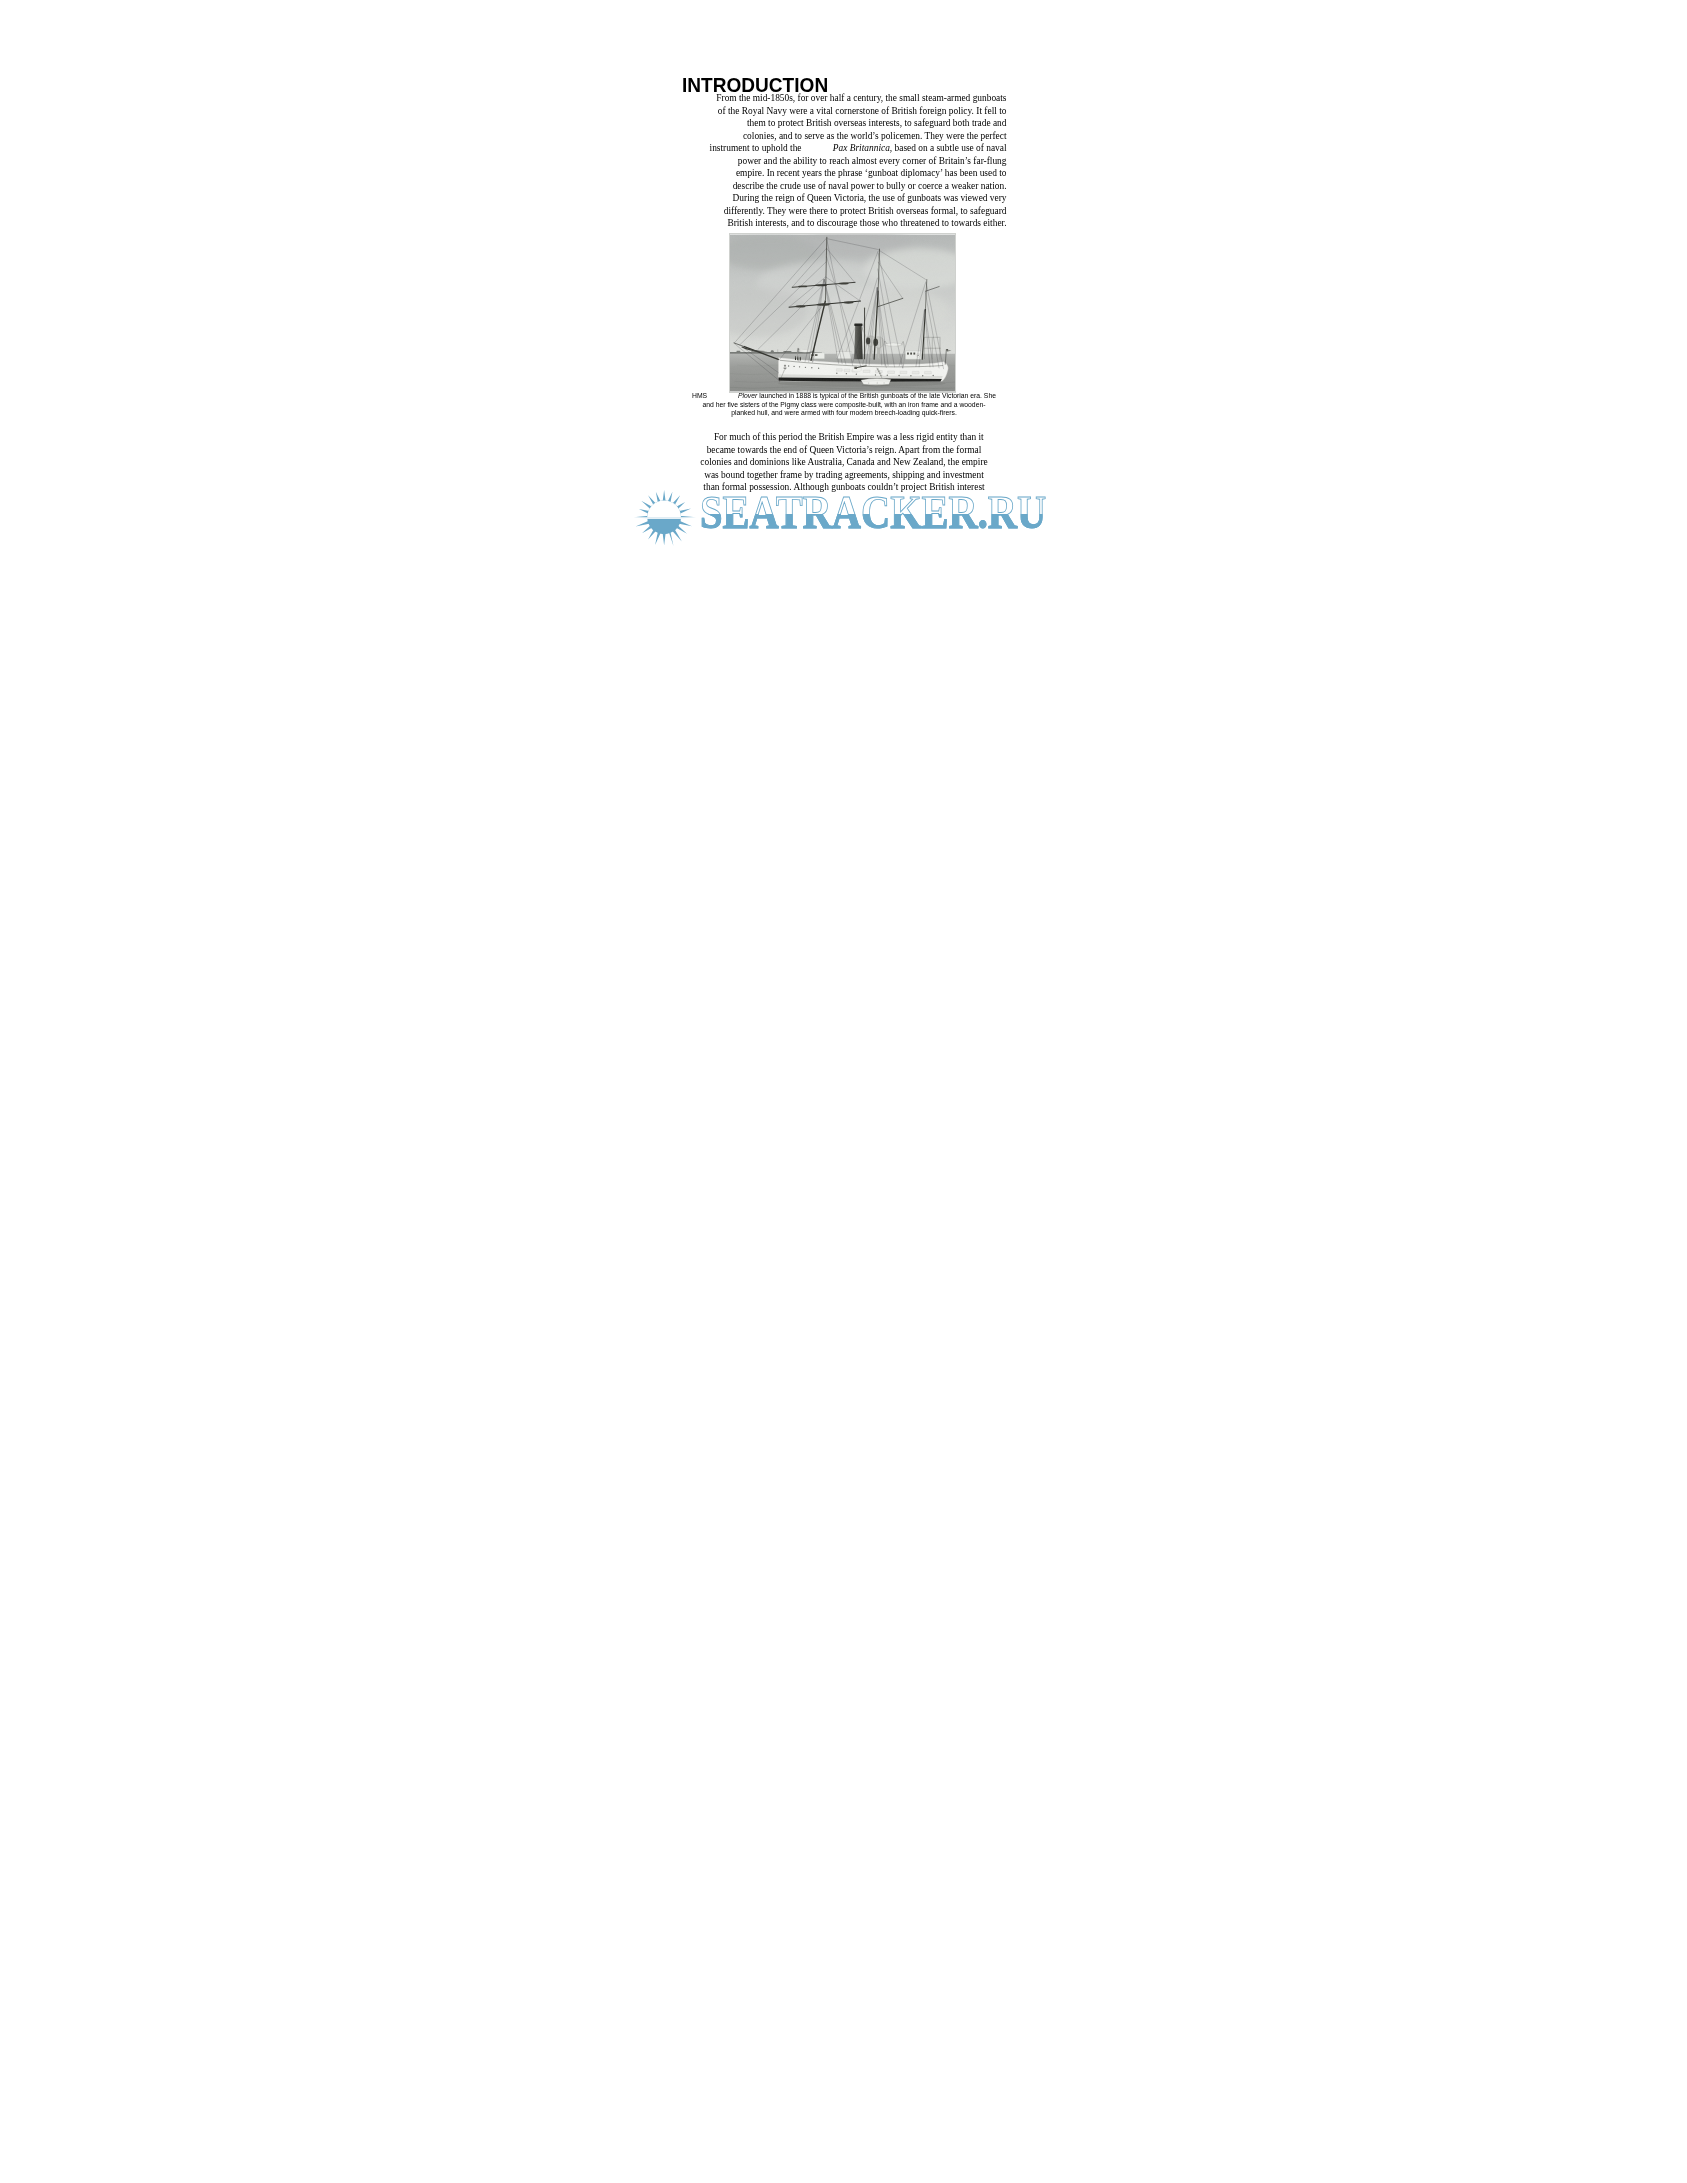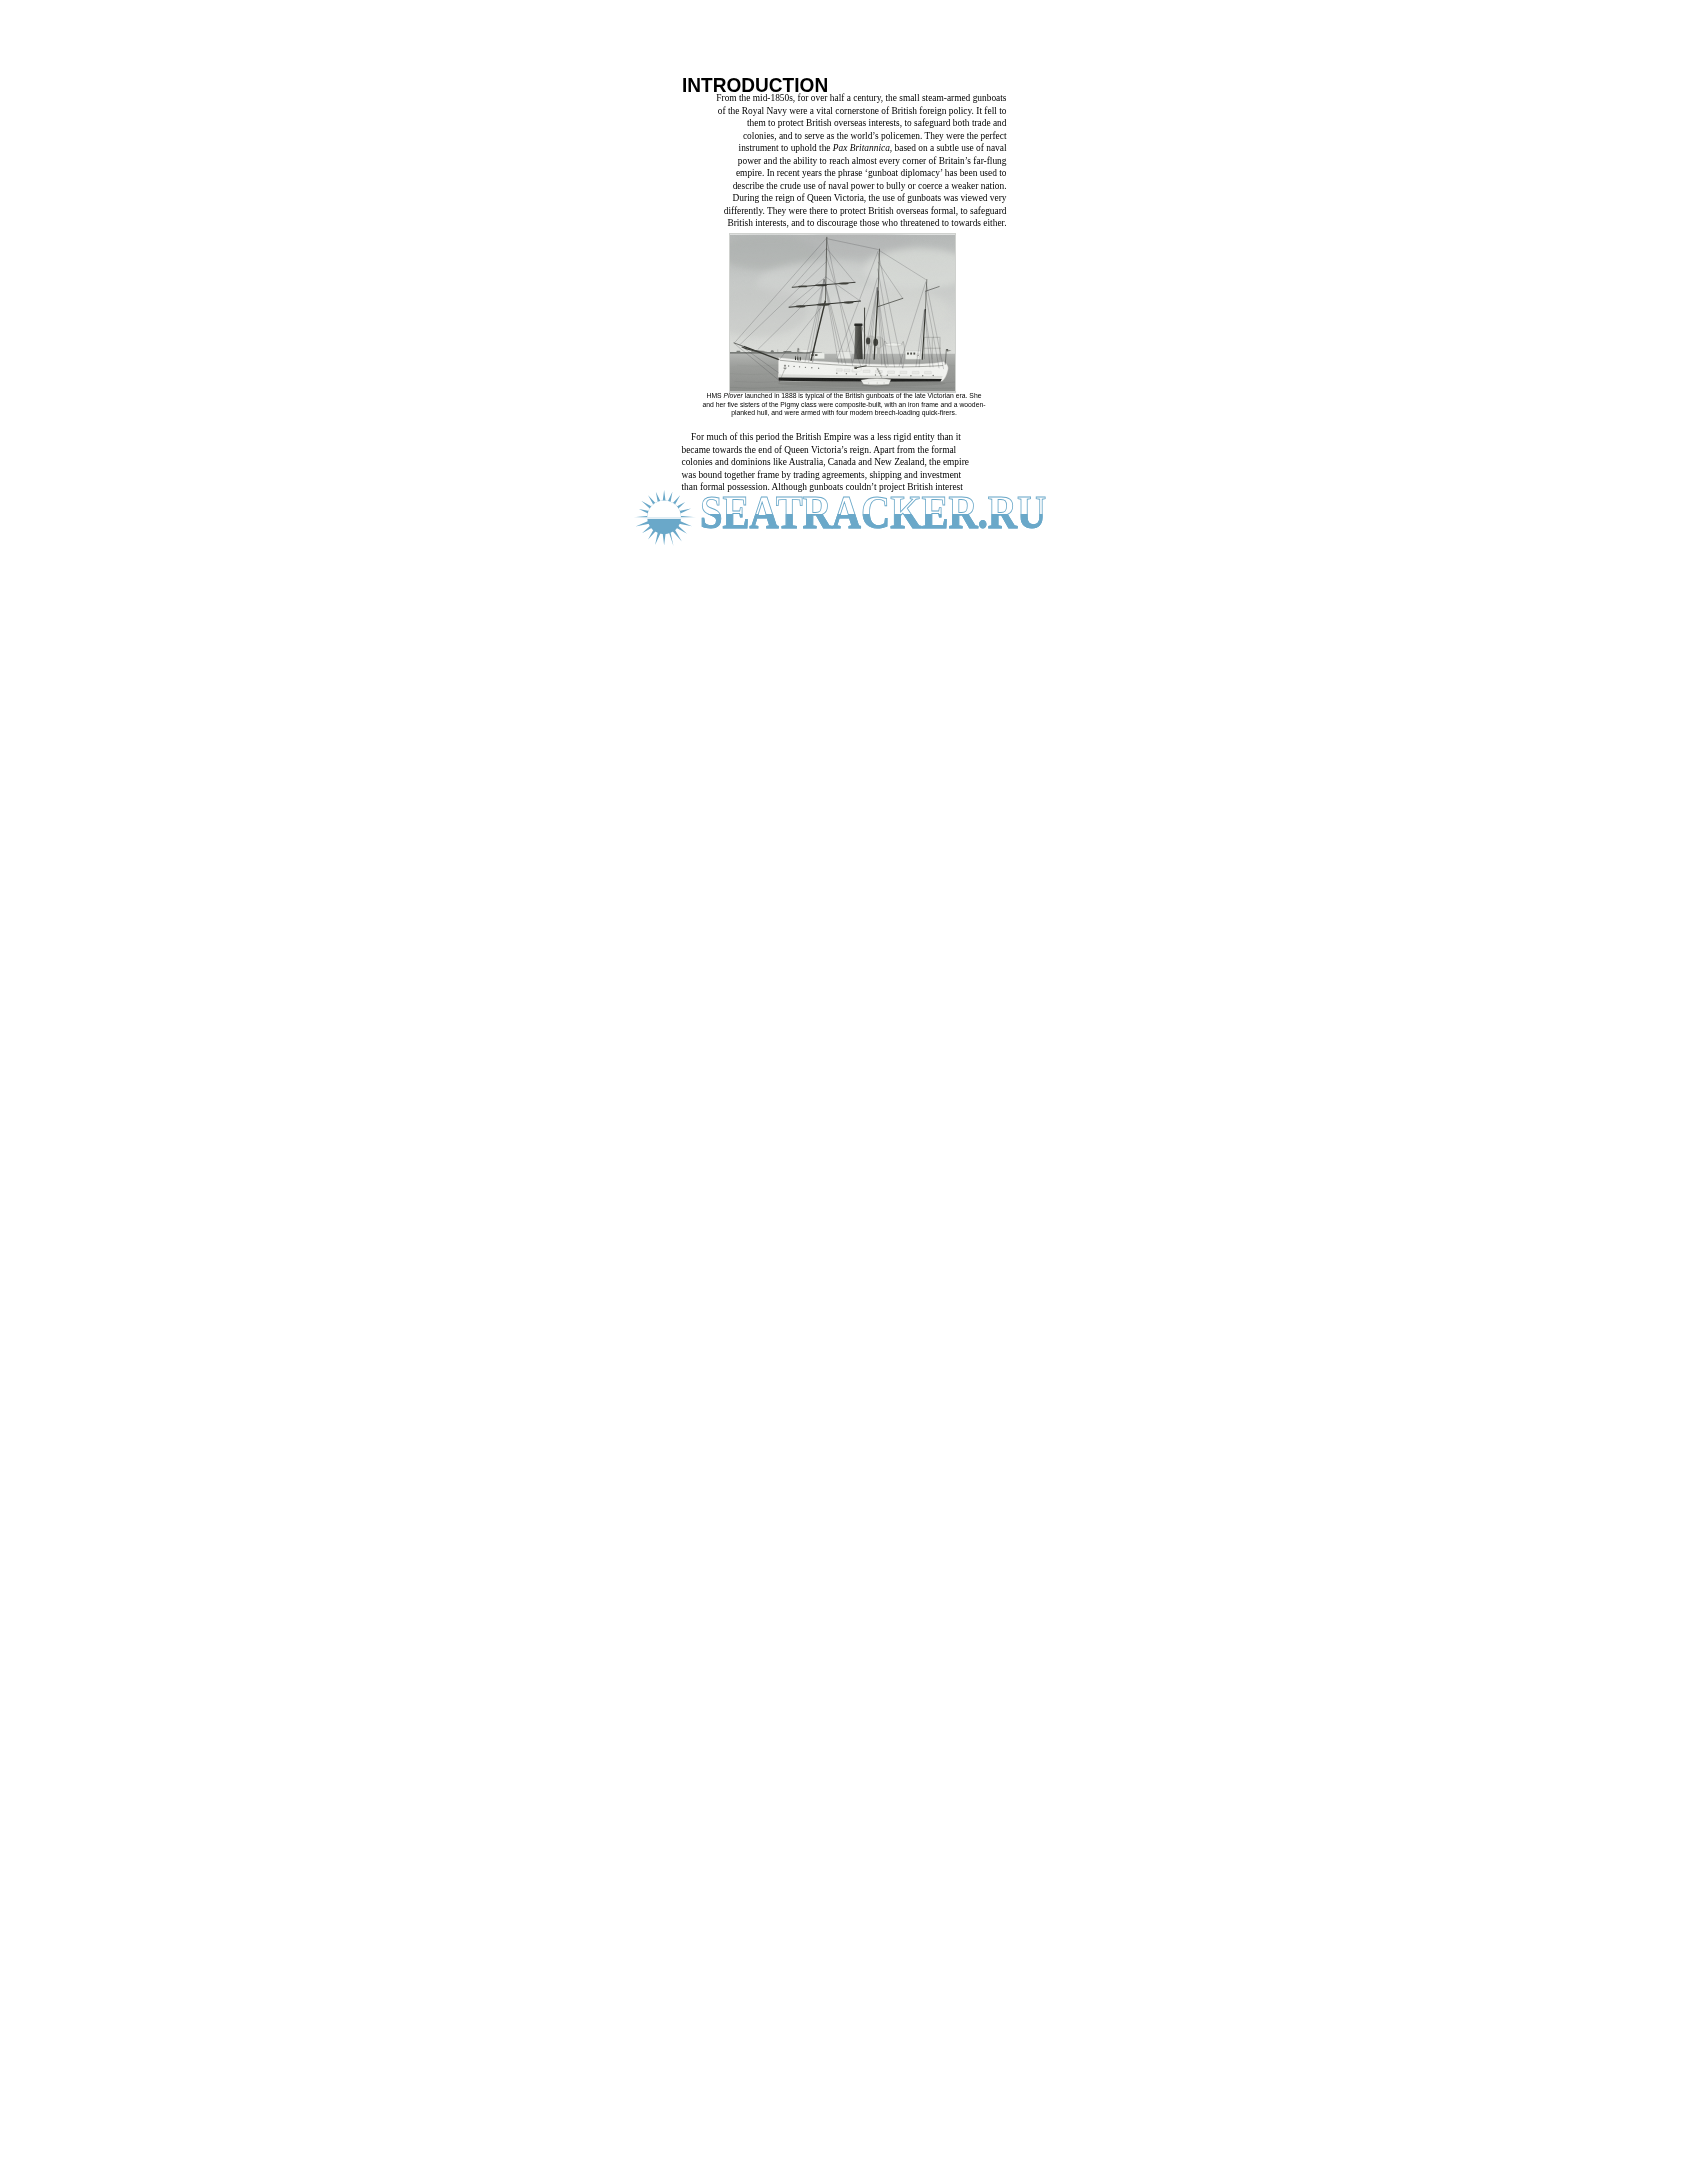--- a/index.html
+++ b/index.html
@@ -18,24 +18,24 @@
     font-family:"Liberation Sans", sans-serif;
     font-weight:bold;font-size:20.5px;line-height:1;
     transform:scaleX(0.93);transform-origin:left top;
     white-space:nowrap;
   }
   .para{
     position:absolute;left:49px;width:325px;
     font-size:9.4px;line-height:12.5px;
   }
   .p1{top:92px;text-align:right;}
-  .p2{top:431px;}
+  .p2{top:431px;text-align:center;}
   .line{white-space:nowrap;}
   .indent{padding-left:9.6px;}
-  .it{font-style:italic;}
+  .it{font-style:italic;margin-left:29px;}
   .photo{
     position:absolute;left:97px;top:234px;width:225px;height:158px;
     outline:0.5px solid #cfd1ce;
   }
   .photo svg{display:block;width:100%;height:100%;}
   .caption{
     position:absolute;left:49px;top:392px;width:325px;
     font-family:"Liberation Sans", sans-serif;
     font-size:6.8px;line-height:8.6px;text-align:center;
   }

